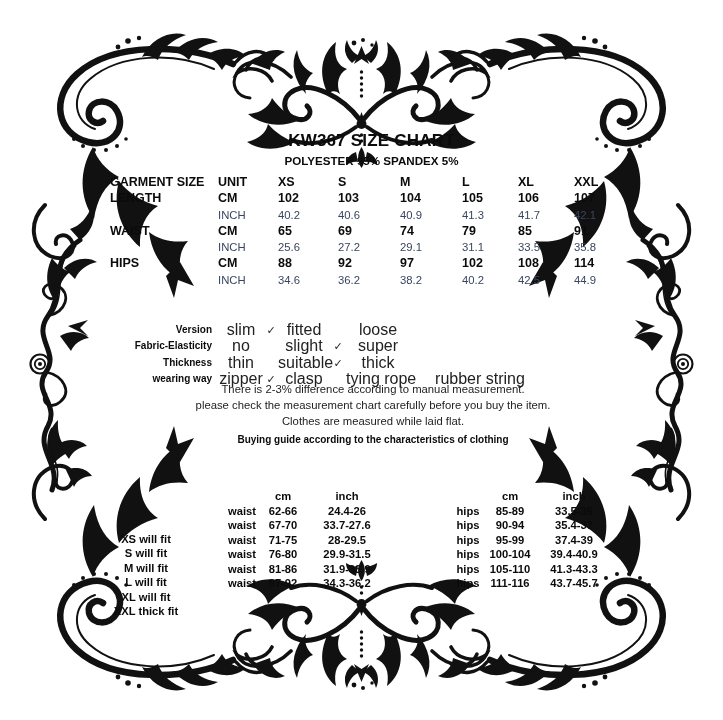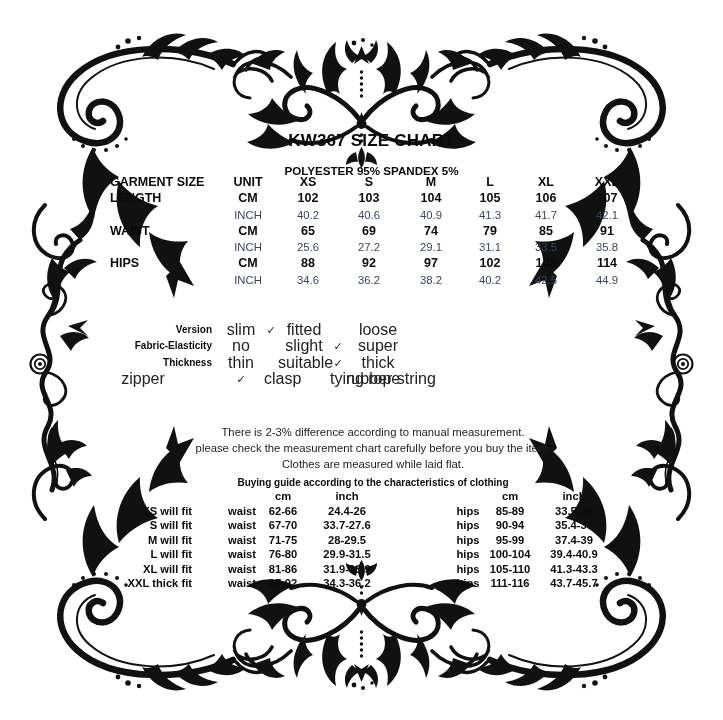--- a/index.html
+++ b/index.html
@@ -3,47 +3,47 @@
 <meta charset="utf-8">
 <style>
   html,body{margin:0;padding:0;background:#fff;}
   .canvas{position:relative;width:723px;height:720px;background:#fff;overflow:hidden;
           font-family:"Liberation Sans",sans-serif;color:#0b0b0b;}
   .ornament{position:absolute;inset:0;pointer-events:none;}
 
   
   .title-wrap{position:absolute;left:20px;right:0;top:131px;text-align:center;}
   .main-title{font-size:17px;font-weight:bold;line-height:20px;letter-spacing:.2px;}
-  .sub-title{font-size:11.6px;font-weight:bold;line-height:15px;margin-top:12px;}
+  .sub-title{font-size:11.6px;font-weight:bold;line-height:15px;margin-top:2px;}
 
   
   .size-table{position:absolute;left:110px;top:174px;}
   .strow{display:grid;grid-template-columns:108px 60px 60px 62px 62px 56px 56px 66px;height:16.3px;}
-  .strow span{display:block;text-align:center;line-height:16.3px;white-space:nowrap;}
+  .strow span{display:block;text-align:left;line-height:16.3px;white-space:nowrap;}
   .strow span.c0{text-align:left;}
   .b{font-weight:bold;font-size:12.5px;color:#0b0b0b;}
   .r{font-weight:normal;font-size:11.3px;color:#39455f;}
 
   
   .features{position:absolute;left:68px;top:322px;}
   .ftrow{display:grid;grid-template-columns:150px 46px 14px 52px 16px 64px 140px;height:16.4px;}
   .ftrow span{display:block;text-align:center;line-height:16.4px;font-size:16px;color:#222;white-space:nowrap;}
   .ftrow .flabel{text-align:right;font-weight:bold;color:#0b0b0b;padding-right:6px;font-size:10px;}
   .ftrow .chk{font-size:11px;color:#222;}
 
   
-  .notes{position:absolute;left:90px;top:424px;width:566px;text-align:center;}
+  .notes{position:absolute;left:90px;top:381px;width:566px;text-align:center;}
   .notes .nline{font-size:11.3px;line-height:16px;color:#222;}
   .notes .nhead{font-size:10px;font-weight:bold;line-height:18px;margin-top:2px;color:#0b0b0b;}
 
   
   .fit-table{position:absolute;left:100px;top:489px;}
   .ftbrow{display:grid;grid-template-columns:96px 22px 48px 34px 94px 56px 36px 48px 80px;height:14.5px;}
   .ftbrow span{display:block;text-align:center;line-height:14.5px;font-size:11.2px;font-weight:bold;color:#0b0b0b;white-space:nowrap;}
-  .ftbrow span.szc{text-align:right;padding-right:4px;}
+  .ftbrow span.szc{text-align:center;padding-right:4px;margin-top:28px;}
 </style>
 </head>
 <body>
 
 <div class="canvas">
 
   <svg class="ornament" viewBox="0 0 723 720" aria-hidden="true">
     <defs>
       <g id="corner" fill="#111">
         <path d="M233,64 C186,43 112,42 77,74 C50,98 57,134 88,142 C111,148 127,129 117,111 C110,98 92,99 89,111 C87,120 96,126 103,121" fill="none" stroke="#111" stroke-width="6.5" stroke-linecap="round"></path>
@@ -235,20 +235,21 @@
     <div class="ftrow">
       <span class="flabel">Thickness</span>
       <span>thin</span>
       <span class="chk"></span>
       <span>suitable</span>
       <span class="chk">✓</span>
       <span>thick</span>
       <span></span>
     </div>
     <div class="ftrow">
+      <span class="flabel">wearing way</span>
       <span>zipper</span>
       <span class="chk">✓</span>
       <span>clasp</span>
       <span class="chk"></span>
       <span>tying rope</span>
       <span>rubber string</span>
     </div>
   </div>
 
   <div class="notes">

